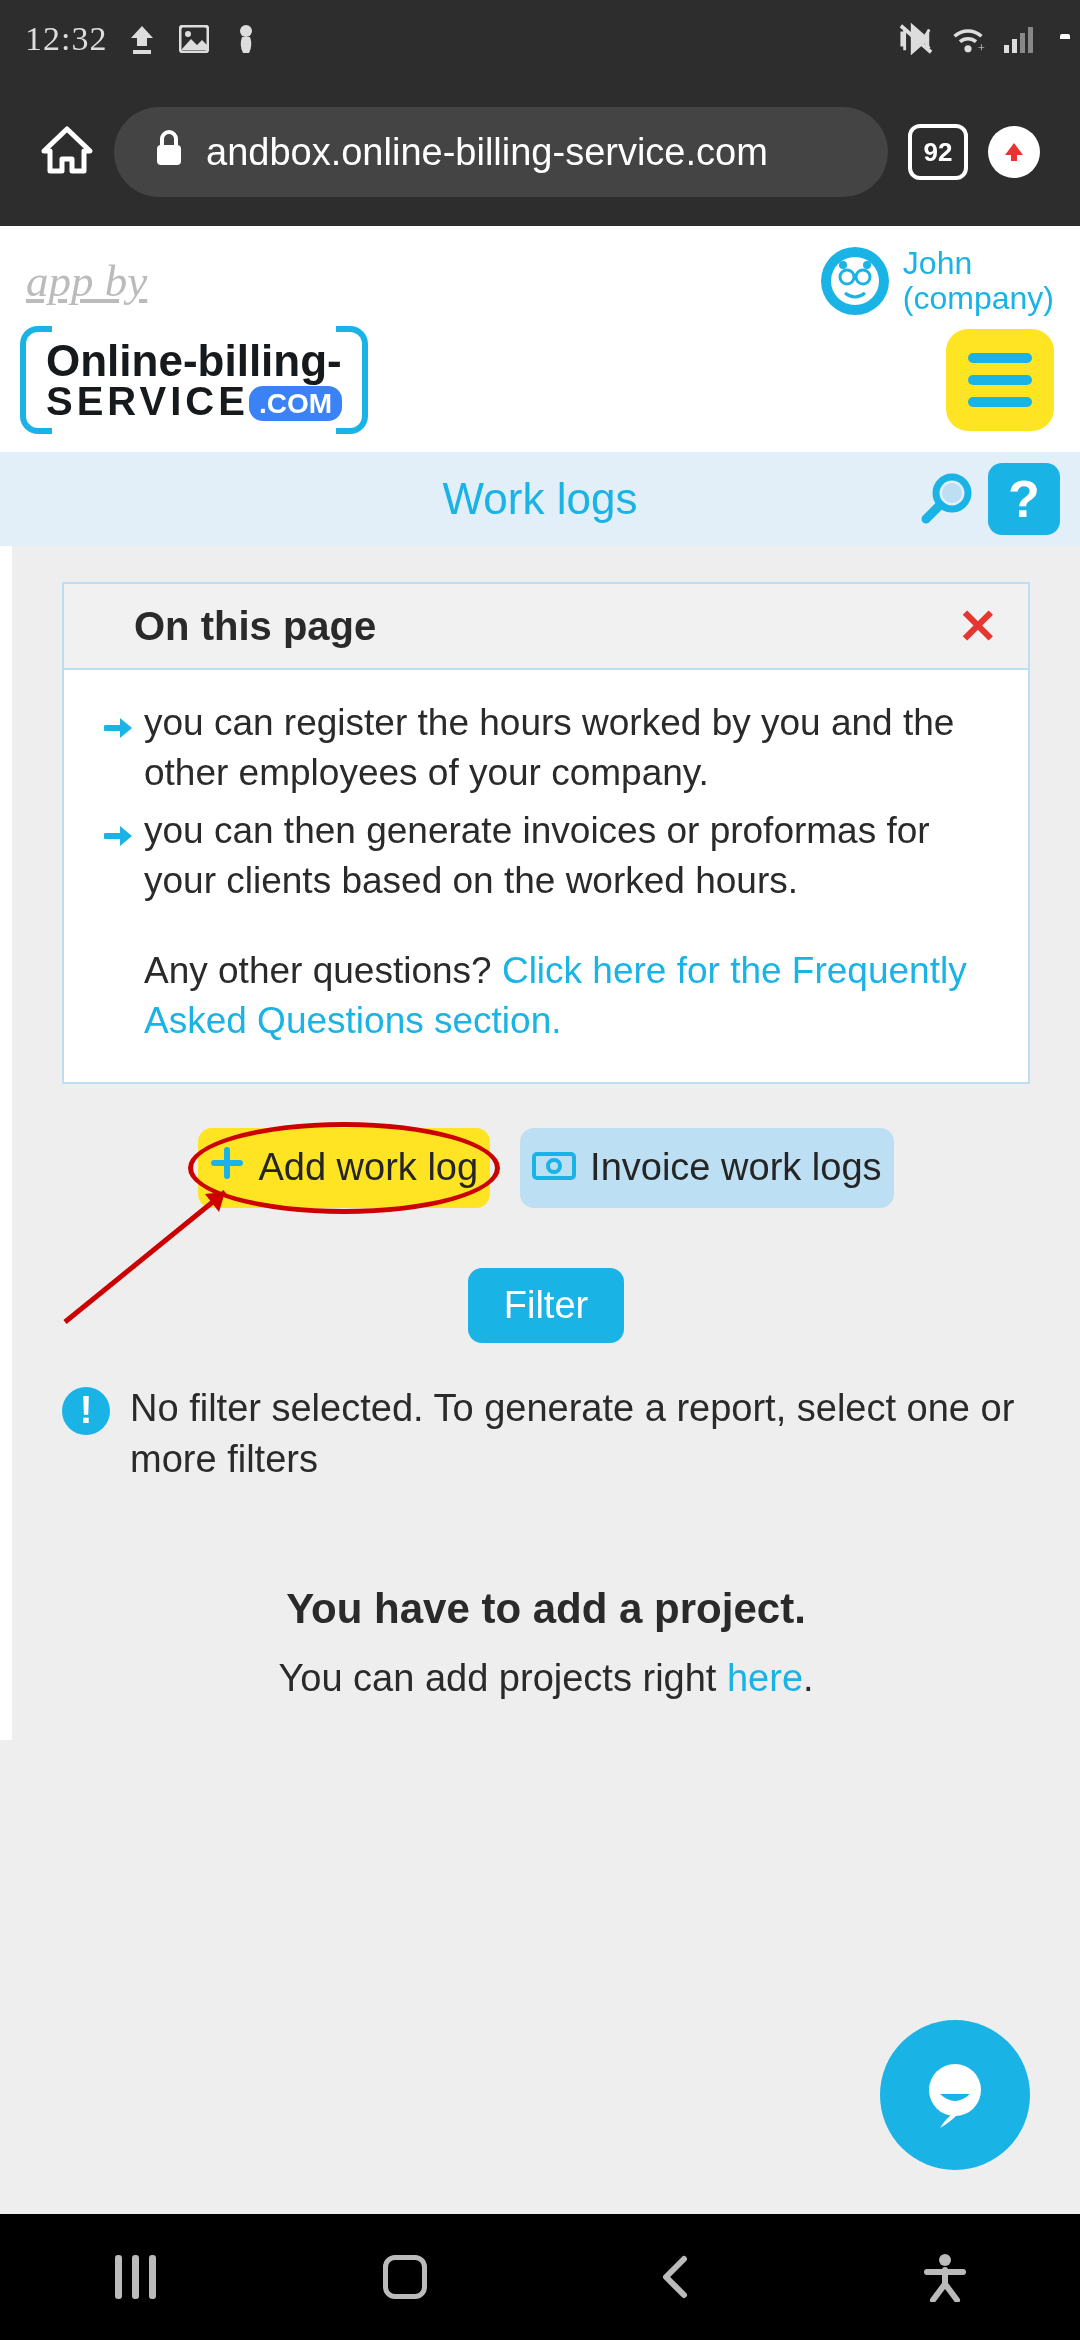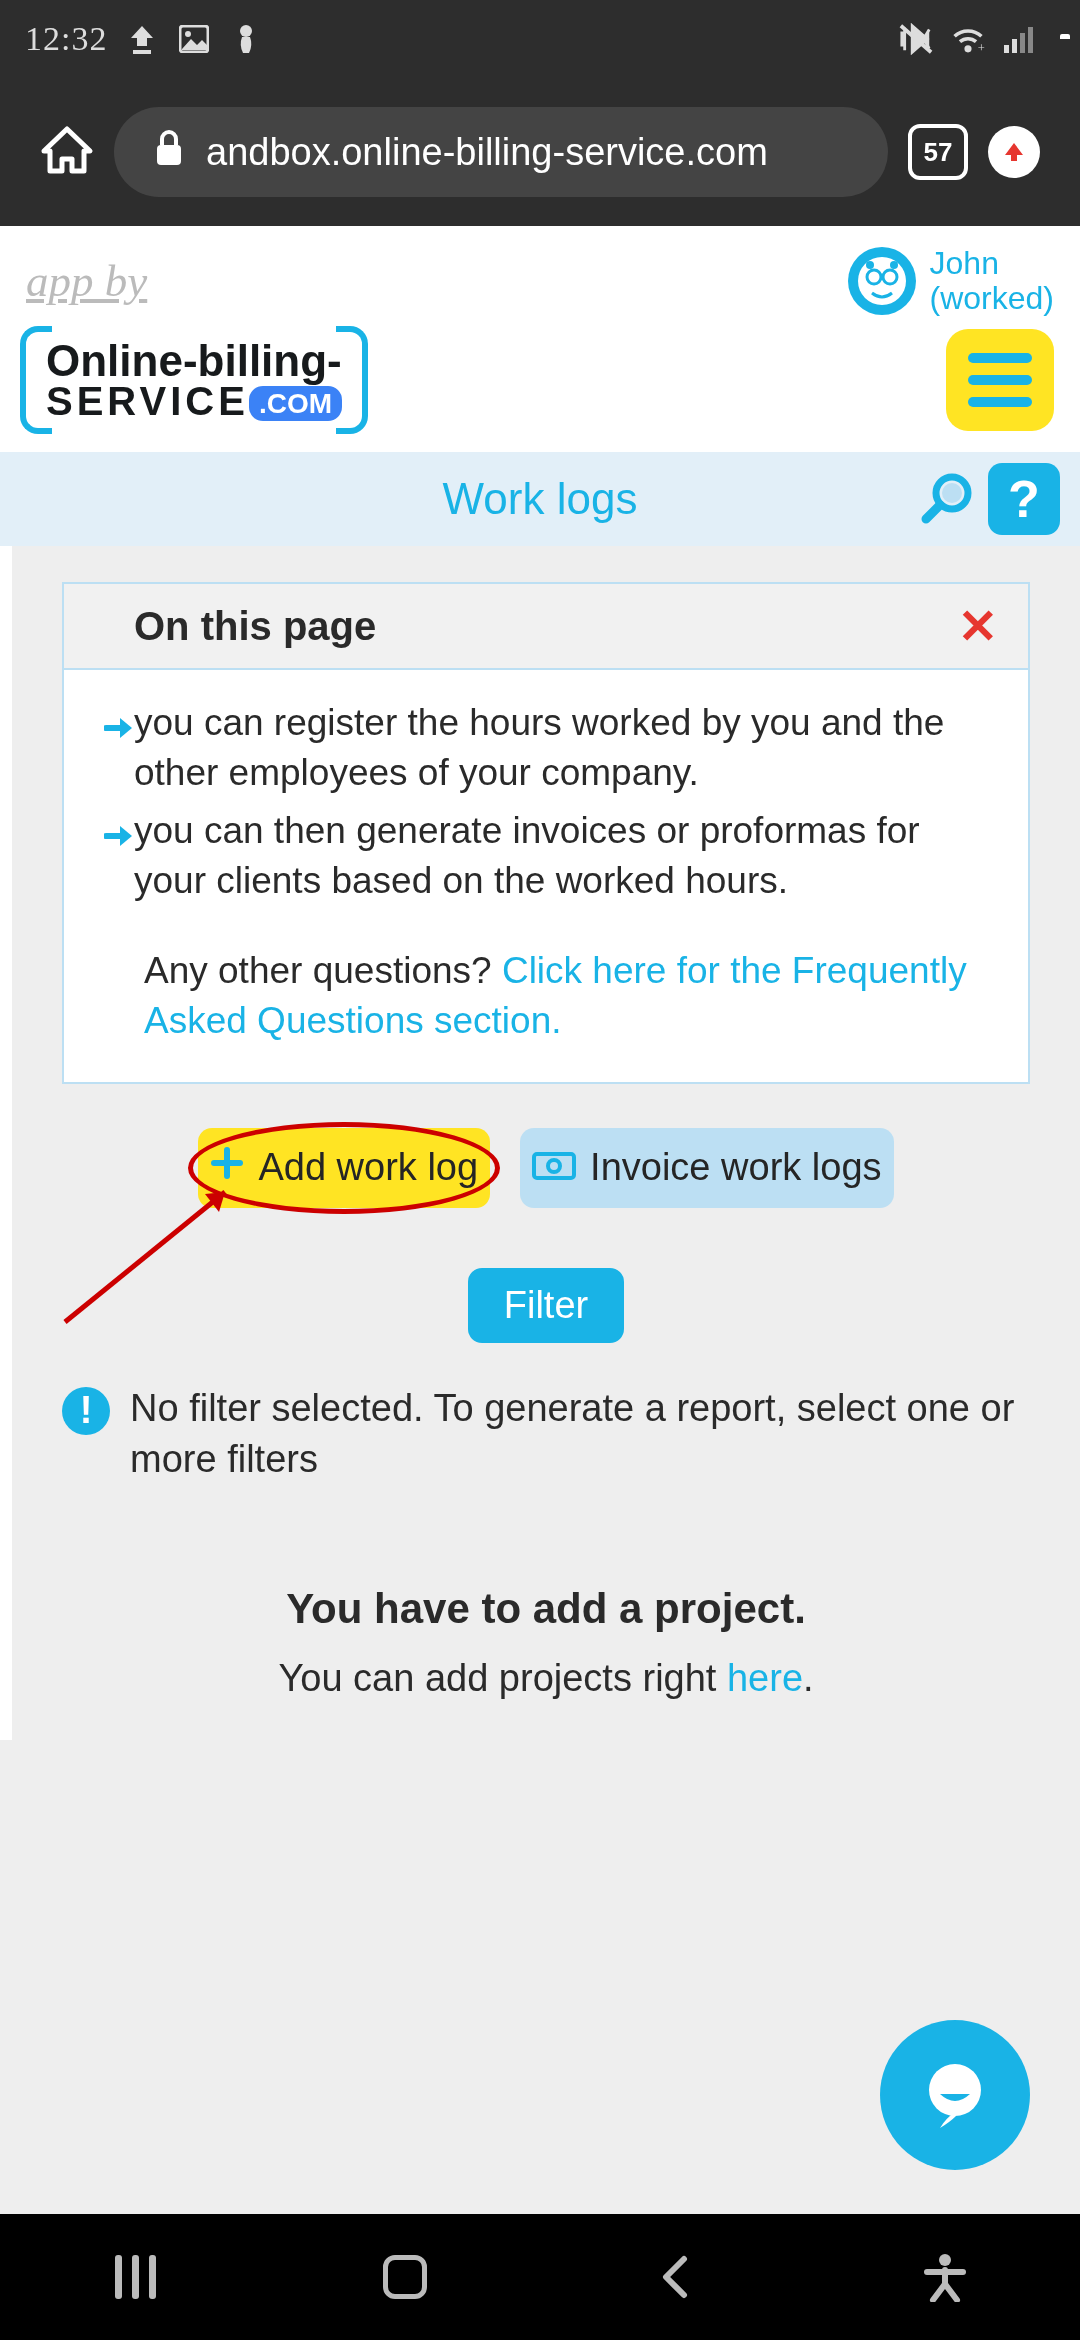--- a/index.html
+++ b/index.html
@@ -94,21 +94,21 @@
   .content-area { background: #eeeeee; padding: 36px 50px 40px 50px; margin-left: 12px; }
 
   .info-card { border: 2px solid #bcdff3; background: #fff; }
   .info-head {
     background: #f1f1f1; border-bottom: 2px solid #bcdff3;
     display: flex; justify-content: space-between; align-items: center;
     padding: 14px 30px 14px 70px; font-size: 40px; font-weight: 600; color: #2a2a2a;
   }
   .close-x { color: #e6362f; font-size: 48px; font-weight: 700; }
   .info-body { padding: 28px 40px 36px 40px; font-size: 37px; color: #2a2a2a; line-height: 1.35; }
-  .bul { display: flex; margin-bottom: 8px; }
+  .bul { display: flex; gap: 10px; margin-bottom: 8px; }
   .arrow-ic { flex: 0 0 auto; margin-top: 6px; }
   .faq-line { margin-top: 40px; padding-left: 40px; }
   .link { color: #19b3e6; }
 
   .buttons-row { display: flex; justify-content: center; gap: 30px; margin-top: 44px; position: relative; }
   .btn {
     height: 80px; border-radius: 14px; display: flex; align-items: center;
     padding: 0 12px; font-size: 38px; gap: 14px;
   }
   .btn-add { background: #ffe423; color: #252525; font-weight: 500; position: relative; }
@@ -214,21 +214,21 @@
   <div class="url-pill">
     <span>
       <svg width="30" height="38" viewBox="0 0 30 38">
           <rect x="3" y="16" width="24" height="20" rx="4" fill="#fff"></rect>
           <path d="M8 16 V10 A7 7 0 0 1 22 10 V16" fill="none" stroke="#fff" stroke-width="4"></path>
         </svg>
     </span>
     <span class="url-text">andbox.online-billing-service.com</span>
   </div>
   <div class="tab-count">
-    <span>57</span>
+    <span>92</span>
   </div>
   <div class="red-up">
     <svg width="26" height="26" viewBox="0 0 26 26">
         <path d="M13 4 L22 16 H16 V22 H10 V16 H4 Z" fill="#e6362f"></path>
       </svg>
   </div>
 </div>
 
 <div class="page">
   <div class="top-row">
@@ -240,21 +240,21 @@
             <circle cx="18" cy="22" r="7" fill="none" stroke="#19b3e6" stroke-width="3"></circle>
             <circle cx="34" cy="22" r="7" fill="none" stroke="#19b3e6" stroke-width="3"></circle>
             <line x1="25" y1="22" x2="27" y2="22" stroke="#19b3e6" stroke-width="3"></line>
             <circle cx="14" cy="10" r="4" fill="#19b3e6"></circle>
             <circle cx="38" cy="10" r="4" fill="#19b3e6"></circle>
             <path d="M16 38 Q26 46 36 38" stroke="#19b3e6" stroke-width="3" fill="none"></path>
           </svg>
       </div>
       <div>
         <div class="user-name">John</div>
-        <div class="user-name">(worked)</div>
+        <div class="user-name">(company)</div>
       </div>
     </div>
   </div>
 
   <div class="logo-row">
     <div class="logo-box logo-brackets">
       <div>Online-billing-</div>
       <div class="line2">
         <span>SERVICE</span><span class="com-pill">.com</span>
       </div>

